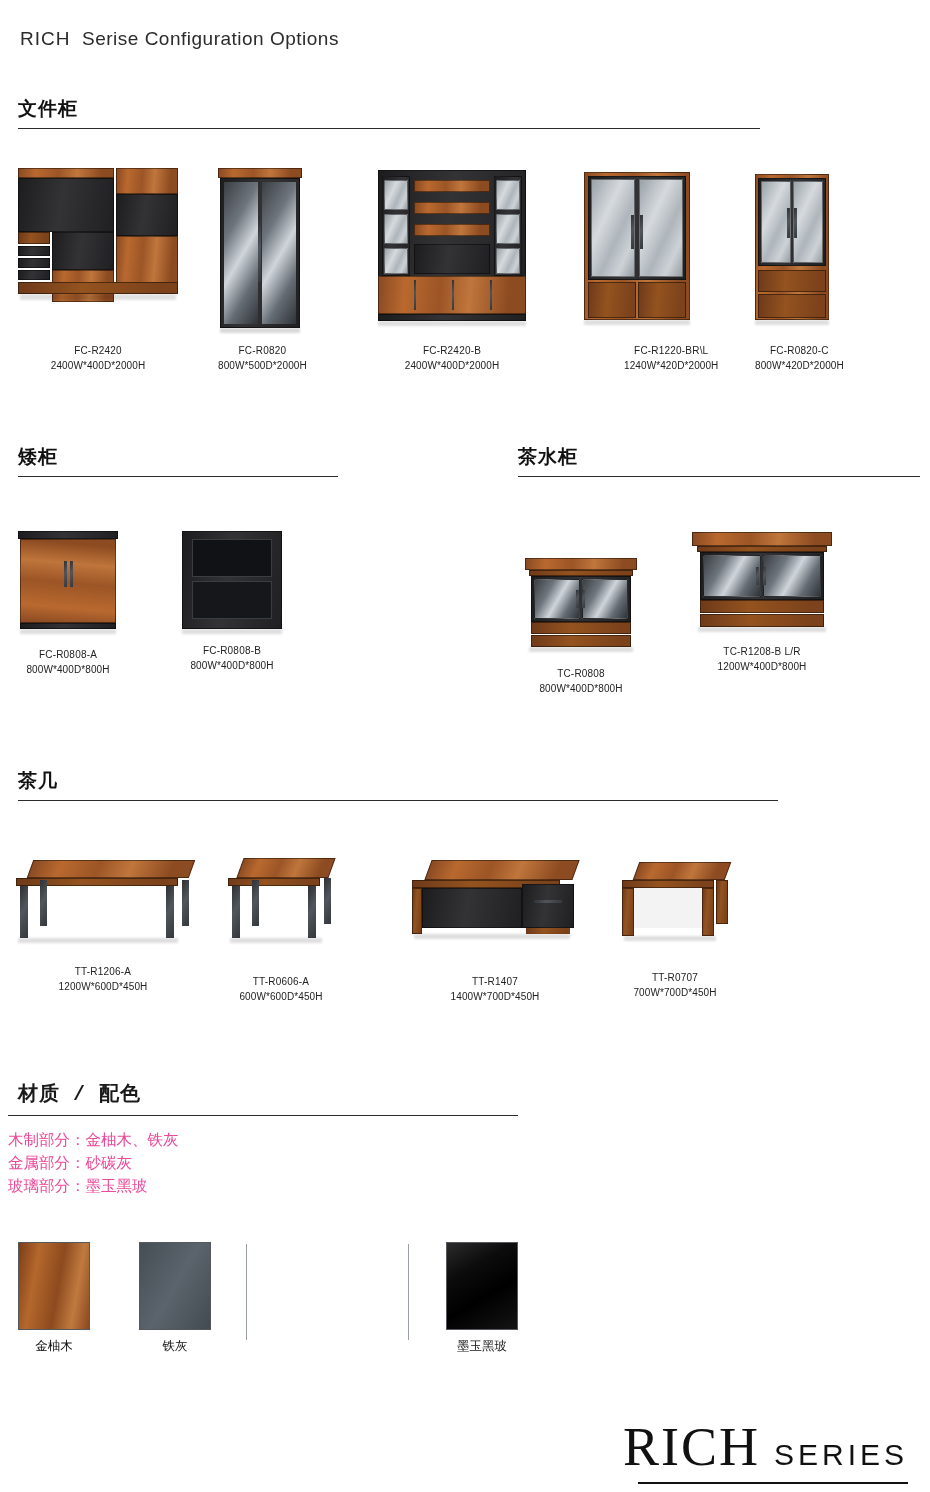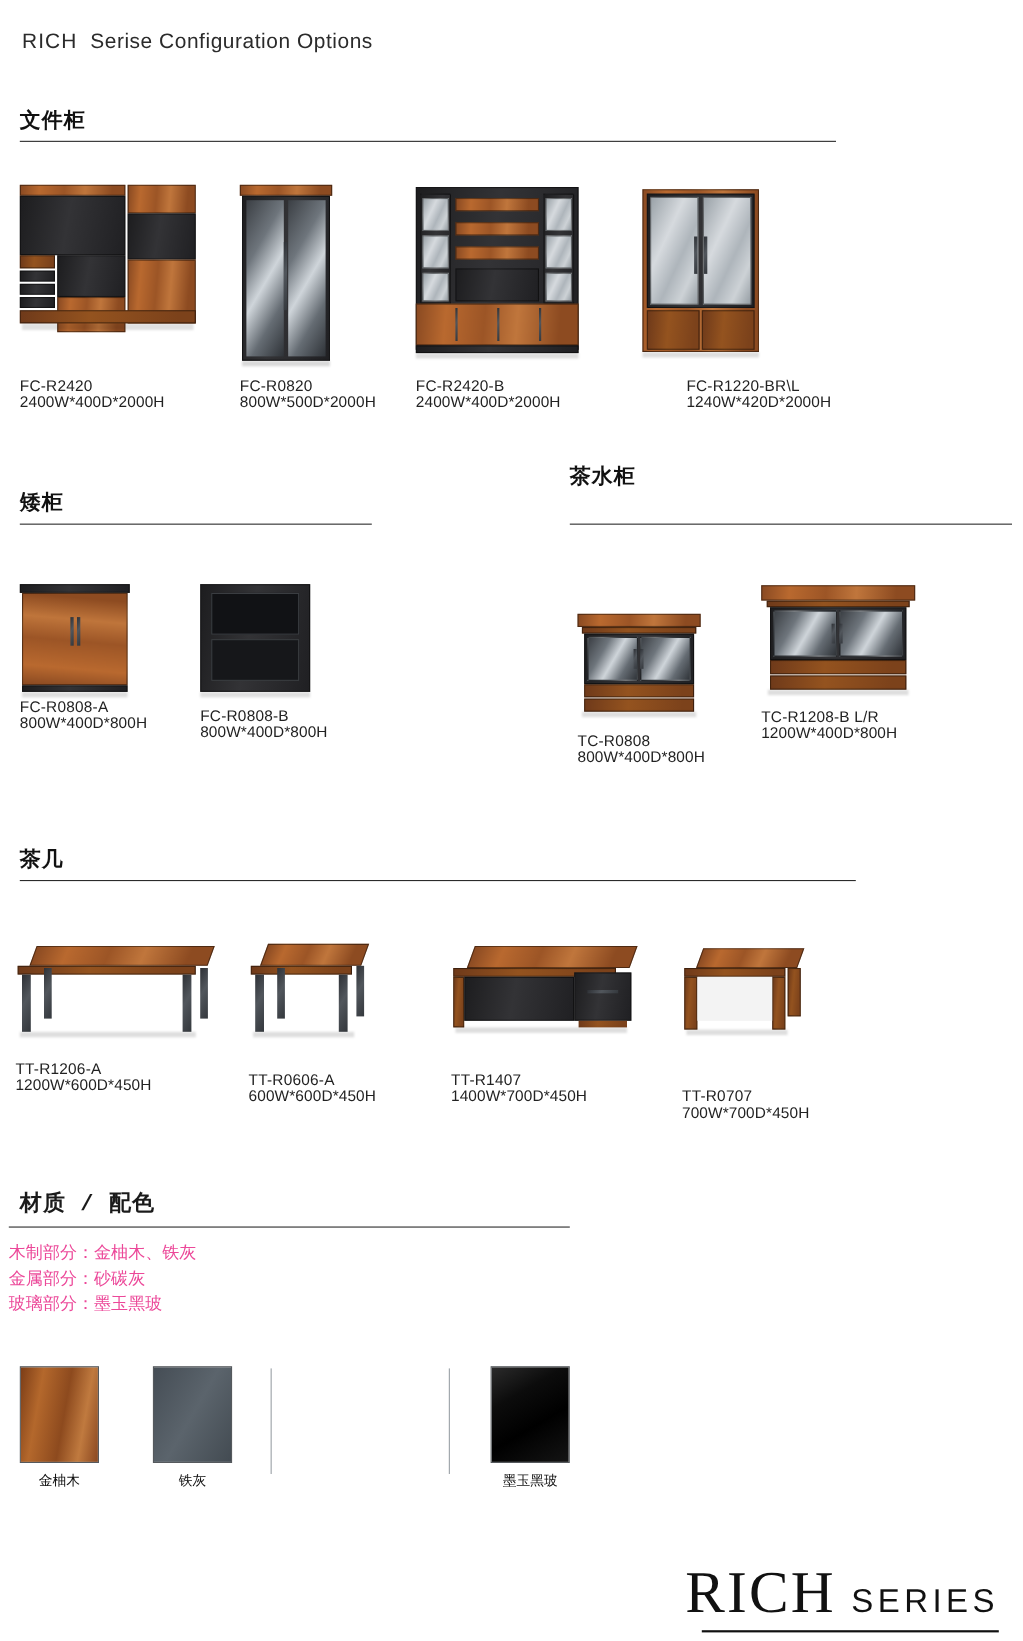--- a/index.html
+++ b/index.html
@@ -28,21 +28,21 @@
     letter-spacing:1px;
   }
   .rule {
     position:absolute; height:1px; background:#2b2b2b;
   }
 
   
   .item { position:absolute; }
   .item .art { position:relative; }
   .caption {
-    font-size:14px; color:#222; line-height:15px; white-space:nowrap;
+    font-size:10px; color:#222; line-height:15px; white-space:nowrap;text-align:center;
   }
   .caption .code { letter-spacing:.2px; }
   .caption .dim { letter-spacing:.1px; }
 
   
   .wood      { background:linear-gradient(95deg,#8a4a22,#b9692f 18%,#9c5526 42%,#c0763c 62%,#8d4b21 88%); }
   .wood-v    { background:linear-gradient(5deg,#8a4a22,#b9692f 20%,#9c5526 48%,#bf753b 70%,#8d4b21 92%); }
   .wood-dark { background:linear-gradient(95deg,#6f3a1a,#94531f 40%,#7c421b 90%); }
   .dark      { background:linear-gradient(100deg,#1d1d1f,#333336 45%,#202023 100%); }
   .glass     { background:linear-gradient(120deg,#3b3f44,#6e757c 30%,#cfd5da 52%,#656c73 75%,#2f3338); }
@@ -151,53 +151,70 @@
       <div class="edge wood-dark" style="position:absolute;left:4px;top:122px;width:48px;height:36px;"></div>
       <div class="edge wood-dark" style="position:absolute;left:54px;top:122px;width:48px;height:36px;"></div>
       <div style="position:absolute;left:0;top:160px;width:106px;height:5px;background:rgba(0,0,0,.13);filter:blur(1px);"></div>
     </div>
     <div class="caption" style="margin-top:8px;margin-left:40px;">
       <div class="code">FC-R1220-BR\L</div>
       <div class="dim">1240W*420D*2000H</div>
     </div>
   </div>
 
+  <div class="item" style="left:755px; top:160px;">
+    <div class="art" style="width:74px;height:175px;">
+      <div class="edge wood" style="position:absolute;left:0;top:14px;width:74px;height:146px;"></div>
+      <div class="edge dark" style="position:absolute;left:3px;top:18px;width:68px;height:88px;"></div>
+      <div class="edge glassf" style="position:absolute;left:6px;top:21px;width:30px;height:82px;"></div>
+      <div class="edge glassf" style="position:absolute;left:38px;top:21px;width:30px;height:82px;"></div>
+      <div class="metal" style="position:absolute;left:32px;top:48px;width:2.5px;height:30px;"></div>
+      <div class="metal" style="position:absolute;left:39px;top:48px;width:2.5px;height:30px;"></div>
+      <div class="edge wood-dark" style="position:absolute;left:3px;top:110px;width:68px;height:22px;"></div>
+      <div class="edge wood-dark" style="position:absolute;left:3px;top:134px;width:68px;height:24px;"></div>
+      <div style="position:absolute;left:0;top:160px;width:74px;height:5px;background:rgba(0,0,0,.13);filter:blur(1px);"></div>
+    </div>
+    <div class="caption" style="margin-top:8px;">
+      <div class="code">FC-R0820-C</div>
+      <div class="dim">800W*420D*2000H</div>
+    </div>
+  </div>
 
   <div class="section-head" style="left:18px; top:444px;">矮柜</div>
   <div class="rule" style="left:18px; top:476px; width:320px;"></div>
 
   <div class="item" style="left:18px; top:525px;">
     <div class="art" style="width:100px;height:110px;">
       <div class="edge dark" style="position:absolute;left:0;top:6px;width:100px;height:8px;"></div>
       <div class="edge wood-v" style="position:absolute;left:2px;top:14px;width:96px;height:84px;"></div>
       <div class="metal" style="position:absolute;left:46px;top:36px;width:2.5px;height:26px;"></div>
       <div class="metal" style="position:absolute;left:52px;top:36px;width:2.5px;height:26px;"></div>
       <div class="edge dark" style="position:absolute;left:2px;top:98px;width:96px;height:6px;"></div>
       <div style="position:absolute;left:2px;top:104px;width:96px;height:5px;background:rgba(0,0,0,.13);filter:blur(1px);"></div>
     </div>
-    <div class="caption" style="margin-top:0;">
+    <div class="caption" style="margin-top:12px;">
       <div class="code">FC-R0808-A</div>
       <div class="dim">800W*400D*800H</div>
     </div>
   </div>
 
   <div class="item" style="left:182px; top:525px;">
     <div class="art" style="width:100px;height:110px;">
       <div class="edge dark" style="position:absolute;left:0;top:6px;width:100px;height:98px;"></div>
       <div style="position:absolute;left:10px;top:14px;width:80px;height:38px;background:#111215;border:1px solid #3a3d41;"></div>
       <div style="position:absolute;left:10px;top:56px;width:80px;height:38px;background:#16171a;border:1px solid #3a3d41;"></div>
       <div style="position:absolute;left:0;top:104px;width:100px;height:5px;background:rgba(0,0,0,.13);filter:blur(1px);"></div>
     </div>
     <div class="caption" style="margin-top:8px;">
       <div class="code">FC-R0808-B</div>
       <div class="dim">800W*400D*800H</div>
     </div>
   </div>
 
-  <div class="section-head" style="left:518px; top:420px;text-align:right;">茶水柜</div>
+  <div class="section-head" style="left:518px; top:444px;text-align:right;">茶水柜</div>
   <div class="rule" style="left:518px; top:476px; width:402px;"></div>
 
   <div class="item" style="left:525px; top:548px;">
     <div class="art" style="width:112px;height:110px;">
       <div class="edge wood" style="position:absolute;left:0;top:10px;width:112px;height:12px;"></div>
       <div class="edge wood-dark" style="position:absolute;left:4px;top:22px;width:104px;height:6px;"></div>
       <div class="edge dark" style="position:absolute;left:6px;top:28px;width:100px;height:46px;"></div>
       <div class="edge glass" style="position:absolute;left:9px;top:31px;width:46px;height:40px;"></div>
       <div class="edge glass" style="position:absolute;left:57px;top:31px;width:46px;height:40px;"></div>
       <div class="metal" style="position:absolute;left:51px;top:42px;width:2.5px;height:18px;"></div>
@@ -286,21 +303,21 @@
   <div class="item" style="left:620px; top:850px;">
     <div class="art" style="width:110px;height:100px;">
       <div class="edge wood" style="position:absolute;left:16px;top:12px;width:92px;height:18px;transform:skewX(-20deg);"></div>
       <div class="edge wood-dark" style="position:absolute;left:2px;top:30px;width:92px;height:8px;"></div>
       <div class="edge wood-dark" style="position:absolute;left:2px;top:38px;width:12px;height:48px;"></div>
       <div class="edge wood-dark" style="position:absolute;left:82px;top:38px;width:12px;height:48px;"></div>
       <div class="edge wood-dark" style="position:absolute;left:96px;top:30px;width:12px;height:44px;"></div>
       <div style="position:absolute;left:14px;top:38px;width:68px;height:40px;background:#f3f3f3;"></div>
       <div style="position:absolute;left:4px;top:86px;width:92px;height:5px;background:rgba(0,0,0,.13);filter:blur(1px);"></div>
     </div>
-    <div class="caption" style="margin-top:39px;">
+    <div class="caption" style="margin-top:20px;">
       <div class="code">TT-R0707</div>
       <div class="dim">700W*700D*450H</div>
     </div>
   </div>
 
   <div class="mat-head">材质 / 配色</div>
   <div class="rule" style="left:8px; top:1115px; width:510px;"></div>
 
   <div class="mat-lines">
     <div>木制部分：金柚木、铁灰</div>

